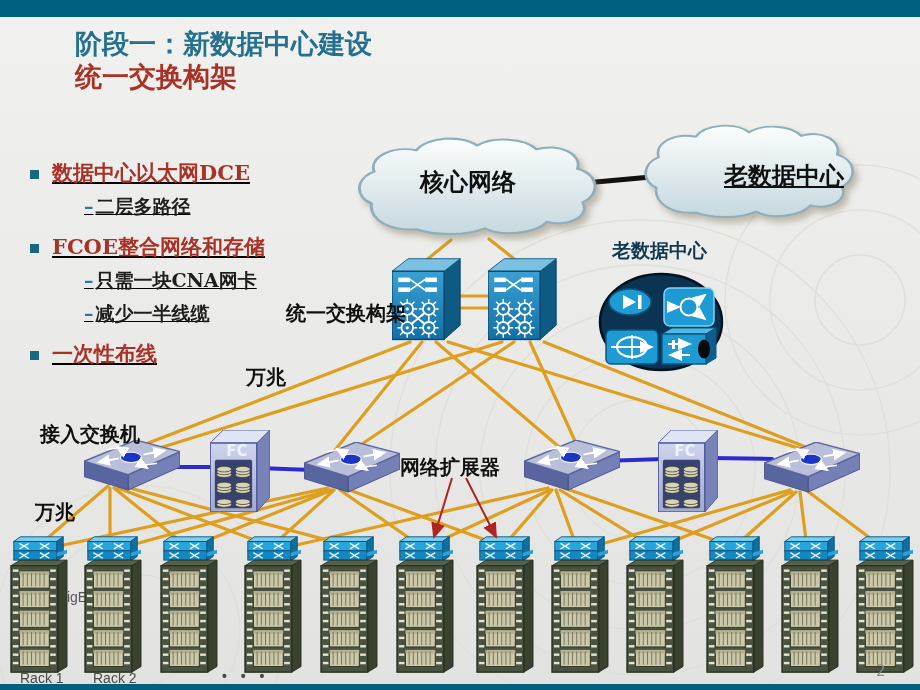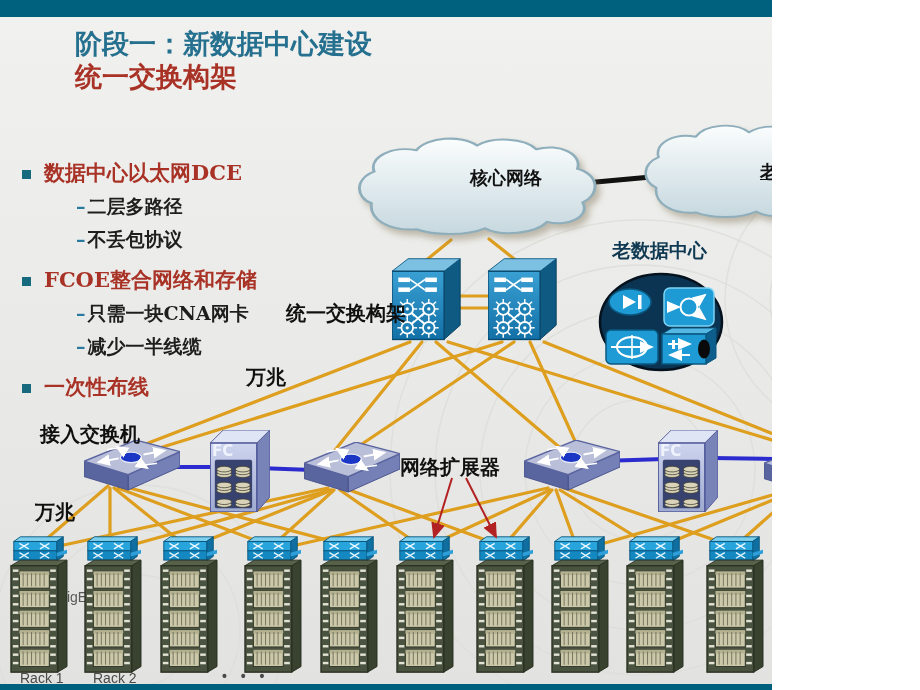--- a/index.html
+++ b/index.html
@@ -1,36 +1,36 @@
 <!DOCTYPE html>
 <html><head>
 <meta charset="utf-8">
 <style>
   html,body{margin:0;padding:0;}
-  #stage{position:relative;width:772px;height:690px;overflow:hidden;
+  #stage{position:relative;width:920px;height:690px;overflow:hidden;
          background:linear-gradient(180deg,#F1F1EF 0%,#E9E9E7 55%,#E2E2E0 100%);
          font-family:"DejaVu Sans",sans-serif;}
   .bar{position:absolute;left:0;width:920px;background:#00617F;z-index:6;}
   #topbar{top:0;height:17px;}
   #botbar{bottom:0;height:6px;}
   .lbl{position:absolute;z-index:4;white-space:nowrap;}
   .kai{font-family:"DejaVu Serif",serif;font-weight:bold;}
   #title{left:75px;top:27px;line-height:33px;z-index:5;}
   #title .t1{font-size:27px;color:#25708F;}
   #title .t2{font-size:27px;color:#A93226;}
-  #bullets{left:18px;top:146px;width:310px;z-index:5;}
+  #bullets{left:26px;top:146px;width:310px;z-index:5;text-decoration:underline;}
   .b-main{display:flex;align-items:center;margin:13px 0 4px 0;font-size:21px;color:#A93226;}
   .b-main .sq{width:9px;height:9px;background:#17697E;margin:2px 13px 0 4px;flex:0 0 auto;}
   .b-sub{margin:7px 0 7px 0;padding-left:58px;font-size:19px;color:#1E1E1E;font-weight:bold;}
   .b-sub .dash{color:#2878A0;margin-right:2px;}
-  .cloudlbl{font-size:18px;color:#111;text-align:right;}
+  .cloudlbl{font-size:24px;color:#111;text-align:left;}
   .diaglbl{font-size:20px;color:#101010;}
   #svclist{left:738px;top:250px;z-index:5;}
   #svclist div{font-size:19px;font-weight:bold;color:#0D0D0D;line-height:24.5px;font-family:"DejaVu Sans",sans-serif;}
-  .fclbl{font-size:15px;font-weight:bold;color:#F0F3FB;width:50px;text-align:left;z-index:4;font-family:"DejaVu Sans",sans-serif;}
+  .fclbl{font-size:15px;font-weight:bold;color:#F0F3FB;width:50px;text-align:center;z-index:4;font-family:"DejaVu Sans",sans-serif;}
   .racklbl{font-size:14px;color:#4A4A4A;z-index:5;font-family:"Liberation Sans",sans-serif;}
   #gige{left:56px;top:589px;font-size:14px;color:#5A5A5A;z-index:1;font-family:"Liberation Sans",sans-serif;}
   #pagenum{left:876px;top:662px;font-size:15px;color:#8A8A8A;z-index:5;}
   #gfx{position:absolute;left:0;top:0;z-index:2;}
   .shadowed{filter:drop-shadow(4px 5px 3px rgba(130,120,90,0.45));}
 </style>
 </head>
 <body>
 
 <div id="stage">
@@ -41,21 +41,20 @@
     <div class="t1">阶段一：新数据中心建设</div>
     <div class="t2">统一交换构架</div>
   </div>
 
   <div id="bullets" class="lbl kai">
     <div class="b-main">
         <span class="sq"></span>
         <span>数据中心以太网DCE</span>
       </div>
     <div class="b-sub"><span class="dash">–</span><span>二层多路径</span></div>
-    <div class="b-sub"><span class="dash">–</span><span>不丢包协议</span></div>
     <div class="b-main">
         <span class="sq"></span>
         <span>FCOE整合网络和存储</span>
       </div>
     <div class="b-sub"><span class="dash">–</span><span>只需一块CNA网卡</span></div>
     <div class="b-sub"><span class="dash">–</span><span>减少一半线缆</span></div>
     <div class="b-main">
         <span class="sq"></span>
         <span>一次性布线</span>
       </div>

